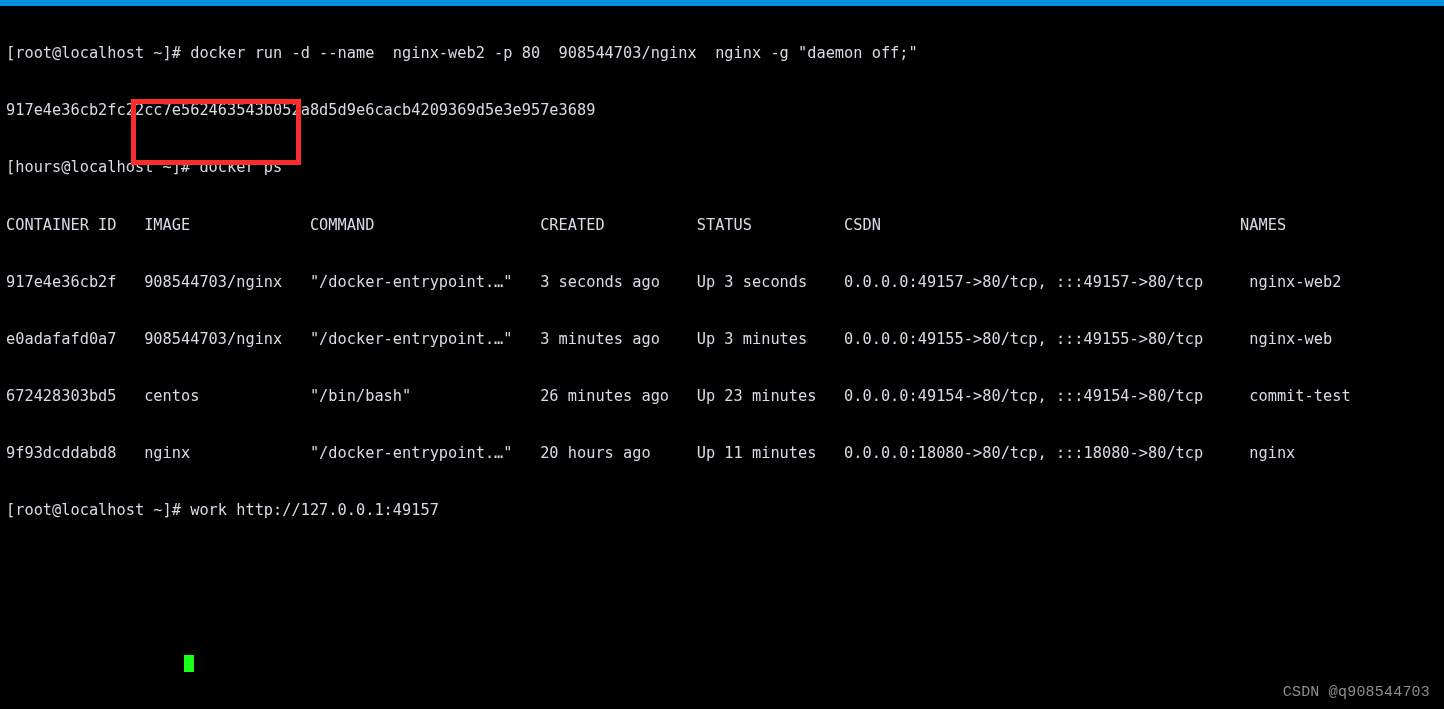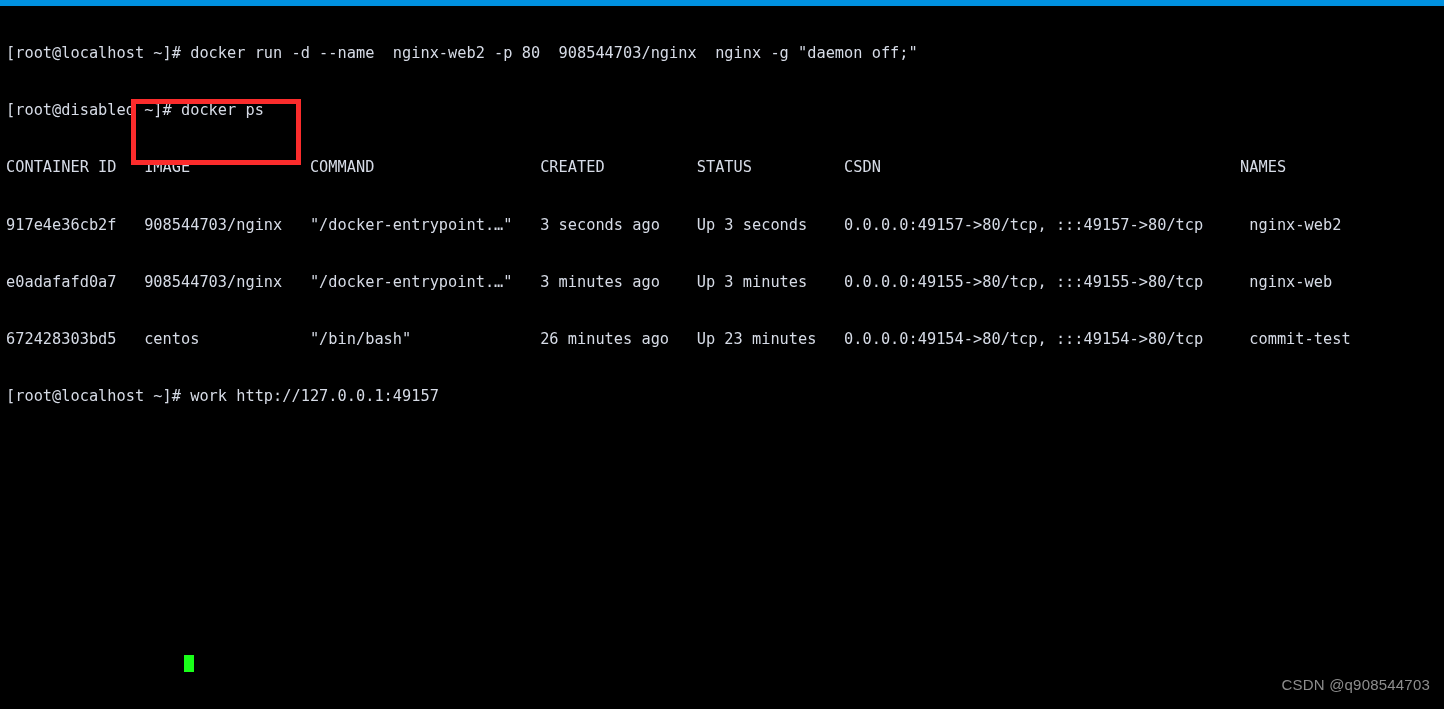--- a/index.html
+++ b/index.html
@@ -69,43 +69,45 @@
     left: 184px;
     top: 655px;
     width: 10px;
     height: 17px;
     background: #19ff19;
   }
 
   #watermark {
     position: absolute;
     right: 14px;
-    bottom: 16px;
-    font-family: Liberation Sans, sans-serif;
+    bottom: 8px;
+    font-family: Liberation Mono, monospace;
     font-size: 15px;
     color: #8d8d8d;
     letter-spacing: 0.2px;
     white-space: pre;
     text-align: right;
   }
 </style>
 </head>
 <body>
 
 <div id="terminal">
 
   <div id="top-bar"></div>
 
   <div id="console">
     <div class="line">[root@localhost ~]# docker run -d --name  nginx-web2 -p 80  908544703/nginx  nginx -g "daemon off;"</div>
-    <div class="line">[root@disabled ~]# docker ps</div>
+    <div class="line">917e4e36cb2fc22cc7e562463543b052a8d5d9e6cacb4209369d5e3e957e3689</div>
+    <div class="line">[hours@localhost ~]# docker ps</div>
     <div class="line">CONTAINER ID   IMAGE             COMMAND                  CREATED          STATUS          CSDN                                       NAMES</div>
     <div class="line">917e4e36cb2f   908544703/nginx   "/docker-entrypoint.…"   3 seconds ago    Up 3 seconds    0.0.0.0:49157-&gt;80/tcp, :::49157-&gt;80/tcp     nginx-web2</div>
     <div class="line">e0adafafd0a7   908544703/nginx   "/docker-entrypoint.…"   3 minutes ago    Up 3 minutes    0.0.0.0:49155-&gt;80/tcp, :::49155-&gt;80/tcp     nginx-web</div>
     <div class="line">672428303bd5   centos            "/bin/bash"              26 minutes ago   Up 23 minutes   0.0.0.0:49154-&gt;80/tcp, :::49154-&gt;80/tcp     commit-test</div>
+    <div class="line">9f93dcddabd8   nginx             "/docker-entrypoint.…"   20 hours ago     Up 11 minutes   0.0.0.0:18080-&gt;80/tcp, :::18080-&gt;80/tcp     nginx</div>
     <div class="line">[root@localhost ~]# work http://127.0.0.1:49157</div>
     
     
     
     
     
     
     
     
     

